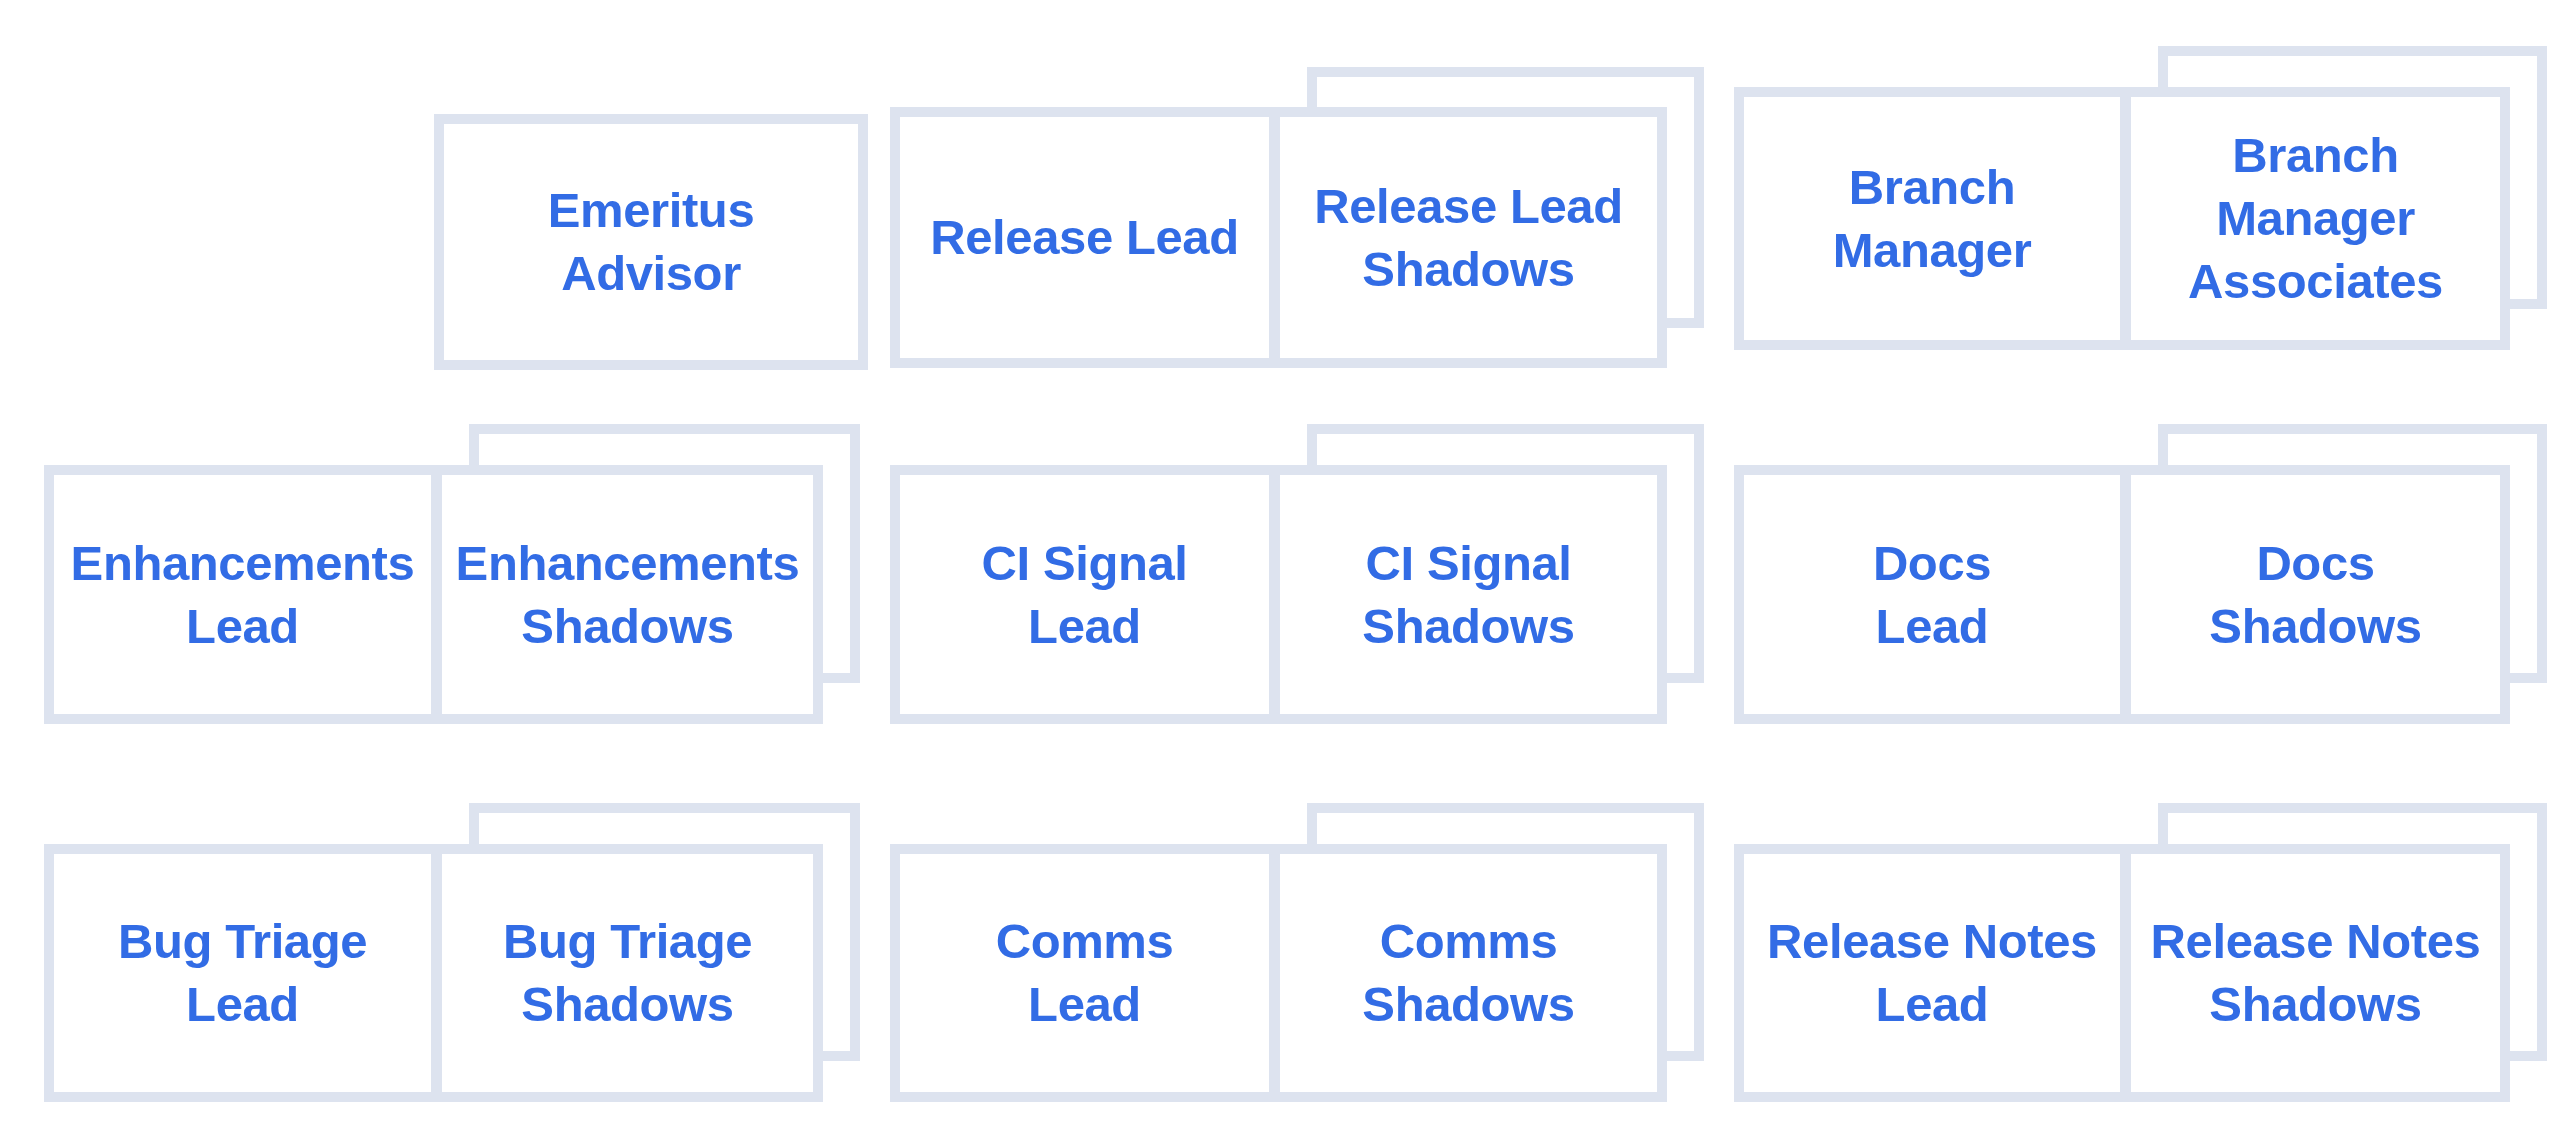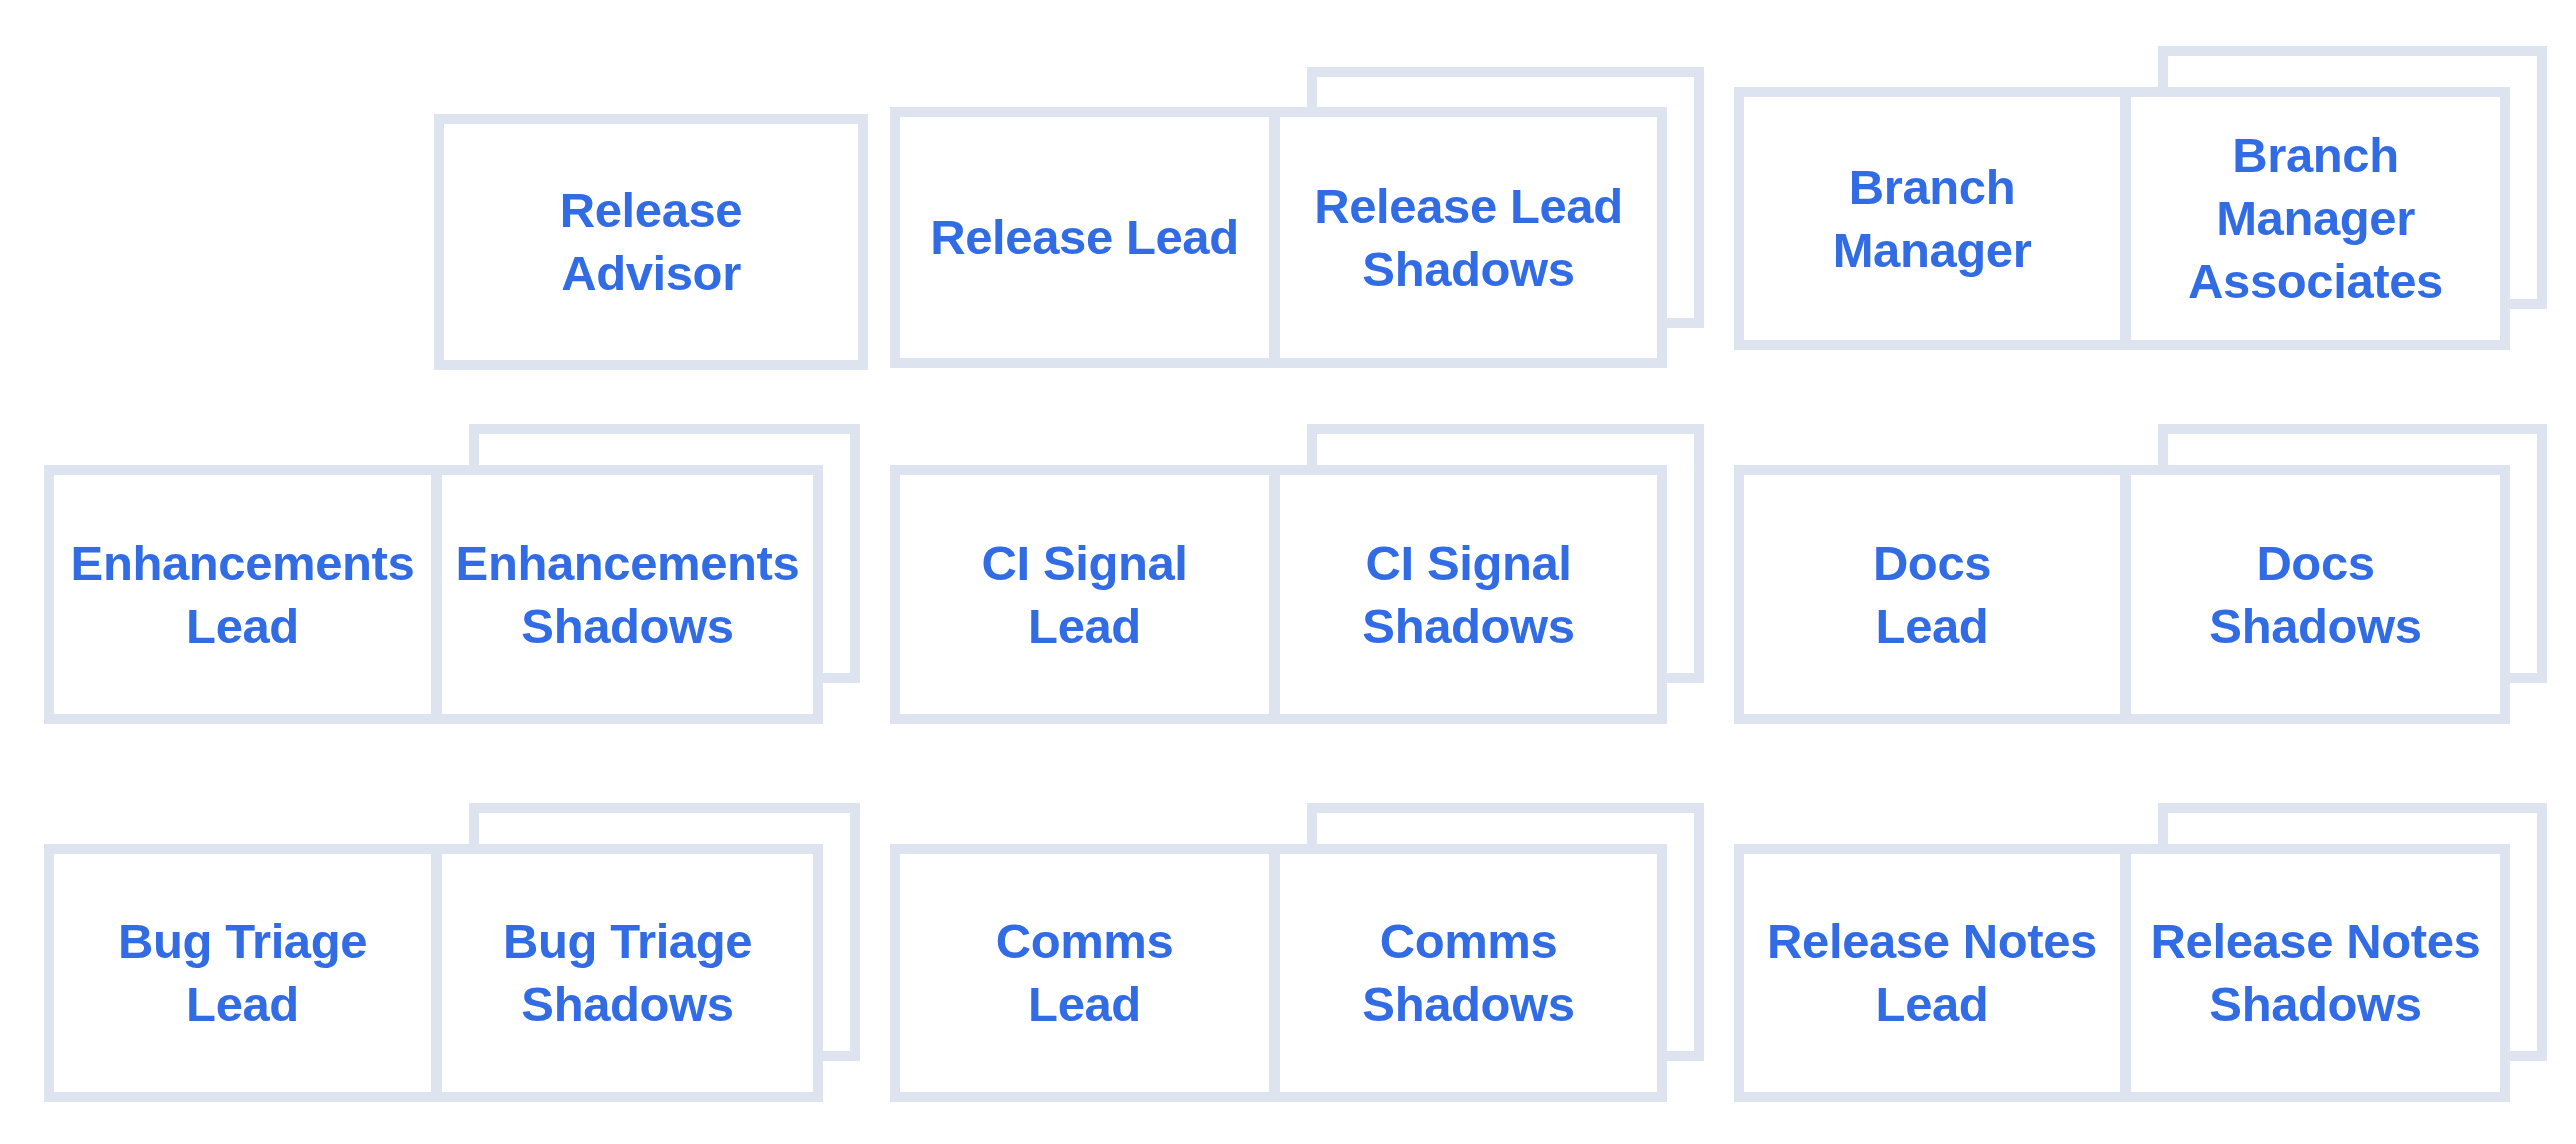--- a/index.html
+++ b/index.html
@@ -52,21 +52,21 @@
   <div class="card stack" style="left:1307px; top:67px;  width:397px; height:261px;"></div>
   <div class="card stack" style="left:2158px; top:46px;  width:389px; height:263px;"></div>
   <div class="card stack" style="left:469px;  top:424px; width:391px; height:259px;"></div>
   <div class="card stack" style="left:1307px; top:424px; width:397px; height:259px;"></div>
   <div class="card stack" style="left:2158px; top:424px; width:389px; height:259px;"></div>
   <div class="card stack" style="left:469px;  top:803px; width:391px; height:258px;"></div>
   <div class="card stack" style="left:1307px; top:803px; width:397px; height:258px;"></div>
   <div class="card stack" style="left:2158px; top:803px; width:389px; height:258px;"></div>
 
   <div class="card" style="left:434px; top:114px; width:434px; height:256px;">
-    <span class="label">Release
+    <span class="label">Emeritus
 Advisor</span>
   </div>
 
   <div class="card" style="left:890px; top:107px; width:389px; height:261px;">
     <span class="label">Release Lead</span>
   </div>
   <div class="card" style="left:1270px; top:107px; width:397px; height:261px;">
     <span class="label">Release Lead
 Shadows</span>
   </div>

